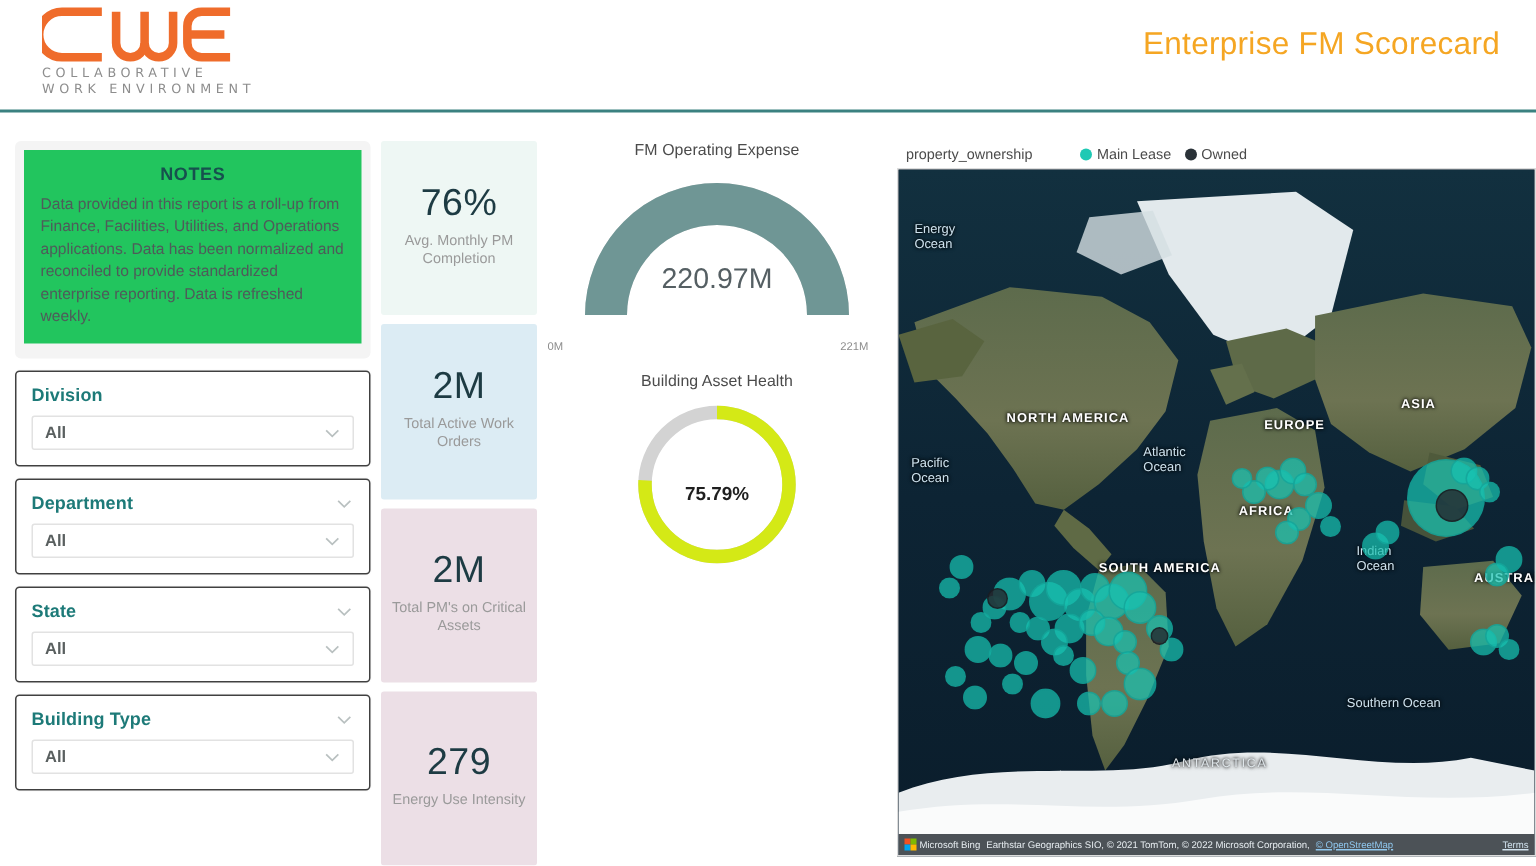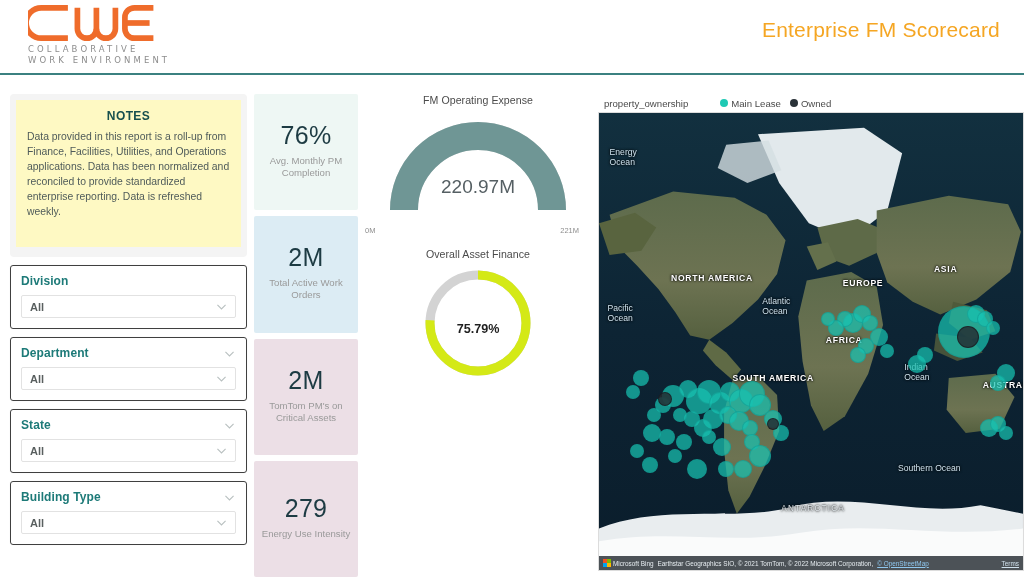--- a/index.html
+++ b/index.html
@@ -37,21 +37,21 @@
   }
   .col-filters { width: 237px; display: flex; flex-direction: column; gap: 8px; }
   .col-kpi     { width: 104px; display: flex; flex-direction: column; gap: 6px; }
   .col-gauges  { width: 226px; display: flex; flex-direction: column; }
   .col-map     { flex: 1; padding-right: 0px; }
 
   
   .notes-card {
     background: #f4f4f4; border-radius: 4px; padding: 6px 6px 10px 6px;
   }
-  .notes-inner { background: #fef9c3; padding: 9px 11px 28px 11px; }
+  .notes-inner { background: #22c55e; padding: 9px 11px 10px 11px; }
   .notes-title {
     text-align: center; font-weight: bold; font-size: 12px;
     color: #17504e; letter-spacing: .4px; margin-bottom: 6px;
   }
   .notes-body {
     font-size: 10.4px; line-height: 15px; color: #4f5b5a;
   }
 
   
   .filter-card {
@@ -247,21 +247,21 @@
     <div class="kpi" id="kpi0" style="background: rgb(238, 247, 244);">
       <div class="kpi-value">76%</div>
       <div class="kpi-label">Avg. Monthly PM Completion</div>
     </div>
     <div class="kpi" id="kpi1" style="background: rgb(220, 236, 244);">
       <div class="kpi-value">2M</div>
       <div class="kpi-label">Total Active Work Orders</div>
     </div>
     <div class="kpi" id="kpi2" style="background: rgb(236, 223, 230);">
       <div class="kpi-value">2M</div>
-      <div class="kpi-label">TomTom PM's on Critical Assets</div>
+      <div class="kpi-label">Total PM's on Critical Assets</div>
     </div>
     <div class="kpi" id="kpi3" style="background: rgb(236, 223, 230);">
       <div class="kpi-value">279</div>
       <div class="kpi-label">Energy Use Intensity</div>
     </div>
   </div>
 
   <div class="col-gauges">
 
     <div class="viz">
@@ -274,21 +274,21 @@
         <div class="gauge-value">220.97M</div>
       </div>
       <div class="gauge-ticks">
         <span class="tick-min">0M</span>
         <span class="tick-max">221M</span>
       </div>
     </div>
 
 
     <div class="viz" style="margin-top:10px">
-      <div class="viz-title">Overall Asset Finance</div>
+      <div class="viz-title">Building Asset Health</div>
       <div class="donut-box">
         <svg class="donut-svg" width="120" height="120" viewBox="0 0 120 120">
           <circle id="ah-track" cx="60" cy="60" r="48" fill="none" stroke-width="9" stroke="#d3d3d3"></circle>
           <circle id="ah-fill" cx="60" cy="60" r="48" fill="none" stroke-width="9" stroke-linecap="butt" transform="rotate(-90 60 60)" stroke="#d4e916" stroke-dasharray="301.59289474462014" stroke-dashoffset="73.01563981767254"></circle>
         </svg>
         <div class="donut-value">75.79%</div>
       </div>
     </div>
   </div>
 

